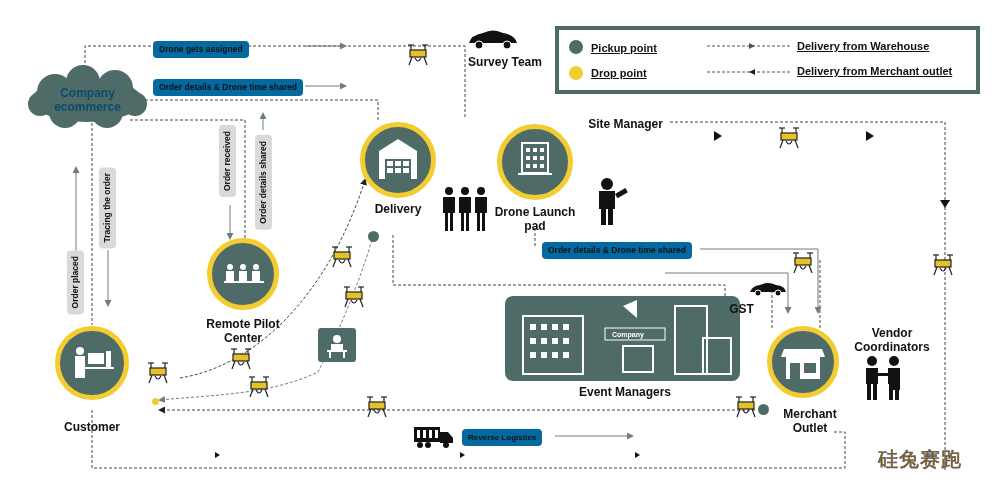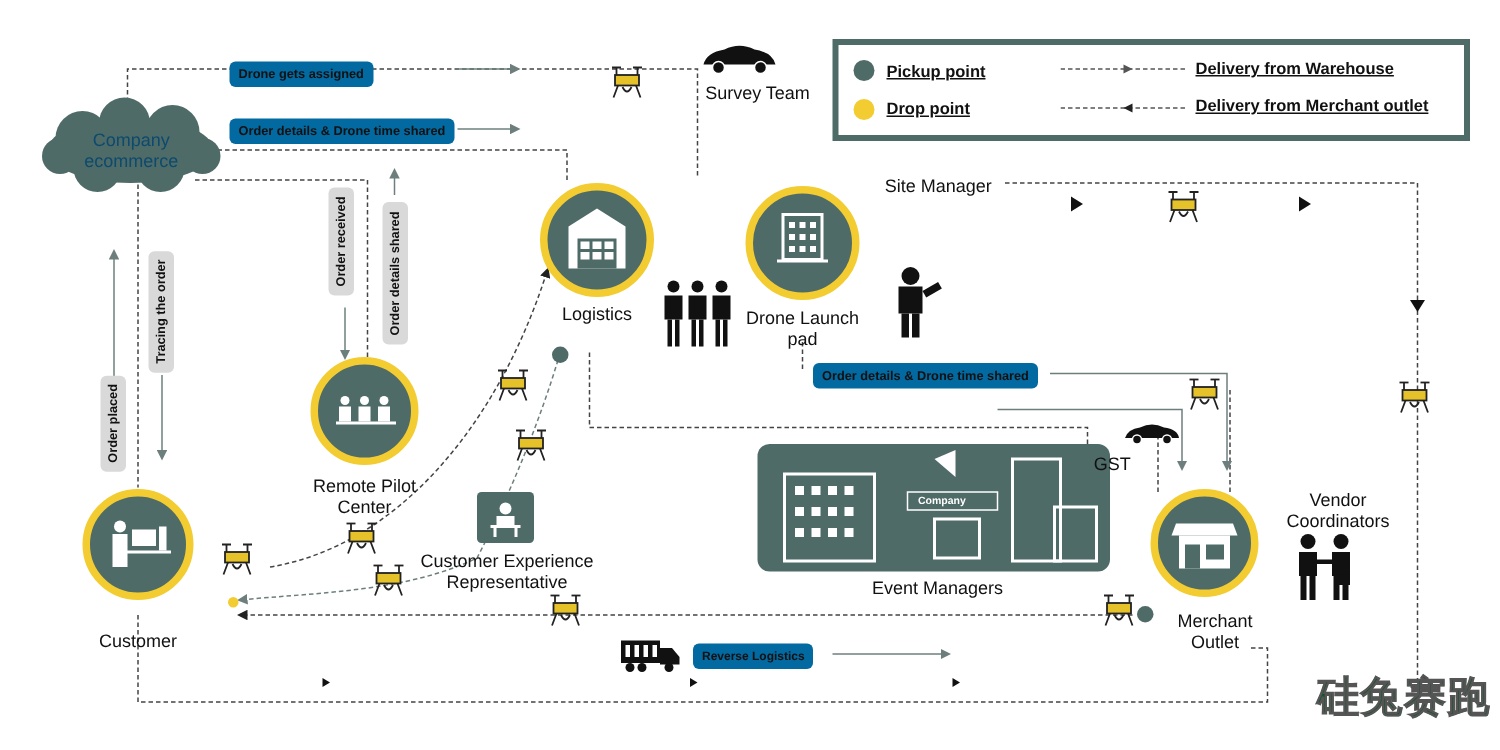--- a/index.html
+++ b/index.html
@@ -1,27 +1,27 @@
 <!DOCTYPE html>
 <html><head>
 <meta charset="utf-8">
 <style>
   html, body { margin:0; padding:0; background:#ffffff; }
   body { width:1000px; height:500px; position:relative; overflow:hidden; font-family:"Liberation Sans", sans-serif; color:#111; }
   #stage { position:absolute; left:0; top:0; width:1000px; height:500px; }
-  .lbl { position:absolute; font-weight:normal; font-size:12px; text-align:center; line-height:14px; color:#111; }
+  .lbl { position:absolute; font-weight:bold; font-size:12px; text-align:center; line-height:14px; color:#111; }
   .pill { position:absolute; background:#0369a1; border-radius:4px; font-size:8.5px; font-weight:bold; color:#111; padding:3px 6px; white-space:nowrap; line-height:11px; }
   .vpill { position:absolute; background:#d9d9d9; border-radius:4px; font-size:8.5px; font-weight:bold; color:#111; white-space:nowrap; writing-mode:vertical-rl; transform:rotate(180deg); padding:6px 3px; line-height:11px; }
   .node { position:absolute; border-radius:50%; background:#4f6b68; border:5px solid #f2cc30; box-sizing:border-box; }
   .legend { position:absolute; left:555px; top:26px; width:425px; height:68px; border:4px solid #4f6b68; box-sizing:border-box; background:#fff; }
   .legend .t { position:absolute; font-size:11px; font-weight:bold; line-height:12px;text-decoration:underline; }
   .dot { position:absolute; border-radius:50%; }
   .event-box { position:absolute; left:505px; top:296px; width:235px; height:85px; background:#4f6b68; border-radius:8px; }
   .cer-box { position:absolute; left:318px; top:328px; width:38px; height:34px; background:#4f6b68; border-radius:3px; }
-  .watermark { position:absolute; left:878px; top:446px; font-size:28px; color:#14532d; -webkit-text-stroke:0.6px #555; letter-spacing:1px;font-weight:bold; }
+  .watermark { position:absolute; left:878px; top:446px; font-size:20px; color:#a16207; -webkit-text-stroke:0.6px #555; letter-spacing:1px; }
 </style>
 </head>
 <body>
 
 <div id="stage">
 
 <svg width="1000" height="500" style="position:absolute;left:0;top:0">
   <defs>
     <marker id="ar" markerWidth="7" markerHeight="7" refX="5" refY="3.5" orient="auto">
           <path d="M0,0 L7,3.5 L0,7 z" fill="#6d7f7d"></path>
@@ -129,21 +129,21 @@
         <g fill="#fff">
           <rect x="22" y="34" width="6" height="5"></rect>
           <rect x="30" y="34" width="6" height="5"></rect>
           <rect x="38" y="34" width="6" height="5"></rect>
           <rect x="22" y="41" width="6" height="5"></rect>
           <rect x="30" y="41" width="6" height="5"></rect>
           <rect x="38" y="41" width="6" height="5"></rect>
         </g>
       </svg>
 </div>
-<div class="lbl" style="left:358px;top:202px;width:80px">Logistics</div>
+<div class="lbl" style="left:358px;top:202px;width:80px">Delivery</div>
 
 <svg style="position:absolute;left:440px;top:186px" width="50" height="46">
       <g fill="#111">
         <circle cx="9" cy="5" r="4"></circle>
         <circle cx="25" cy="5" r="4"></circle>
         <circle cx="41" cy="5" r="4"></circle>
         <rect x="3" y="11" width="12" height="16"></rect>
         <rect x="19" y="11" width="12" height="16"></rect>
         <rect x="35" y="11" width="12" height="16"></rect>
         <rect x="5" y="27" width="3" height="18"></rect>
@@ -217,21 +217,20 @@
   <svg width="38" height="34">
         <g fill="#fff">
           <circle cx="19" cy="11" r="4"></circle>
           <rect x="13" y="16" width="12" height="6"></rect>
           <rect x="9" y="22" width="20" height="2"></rect>
           <rect x="11" y="24" width="2" height="6"></rect>
           <rect x="25" y="24" width="2" height="6"></rect>
         </g>
       </svg>
 </div>
-<div class="lbl" style="left:272px;top:367px;width:132px">Customer Experience Representative</div>
 
 <div class="event-box">
   <svg width="235" height="85">
         <g fill="none" stroke="#fff" stroke-width="2">
           <rect x="18" y="20" width="60" height="58"></rect>
           <rect x="170" y="10" width="32" height="68"></rect>
           <rect x="198" y="42" width="28" height="36"></rect>
           <rect x="118" y="50" width="30" height="26"></rect>
         </g>
         <g fill="#fff">

